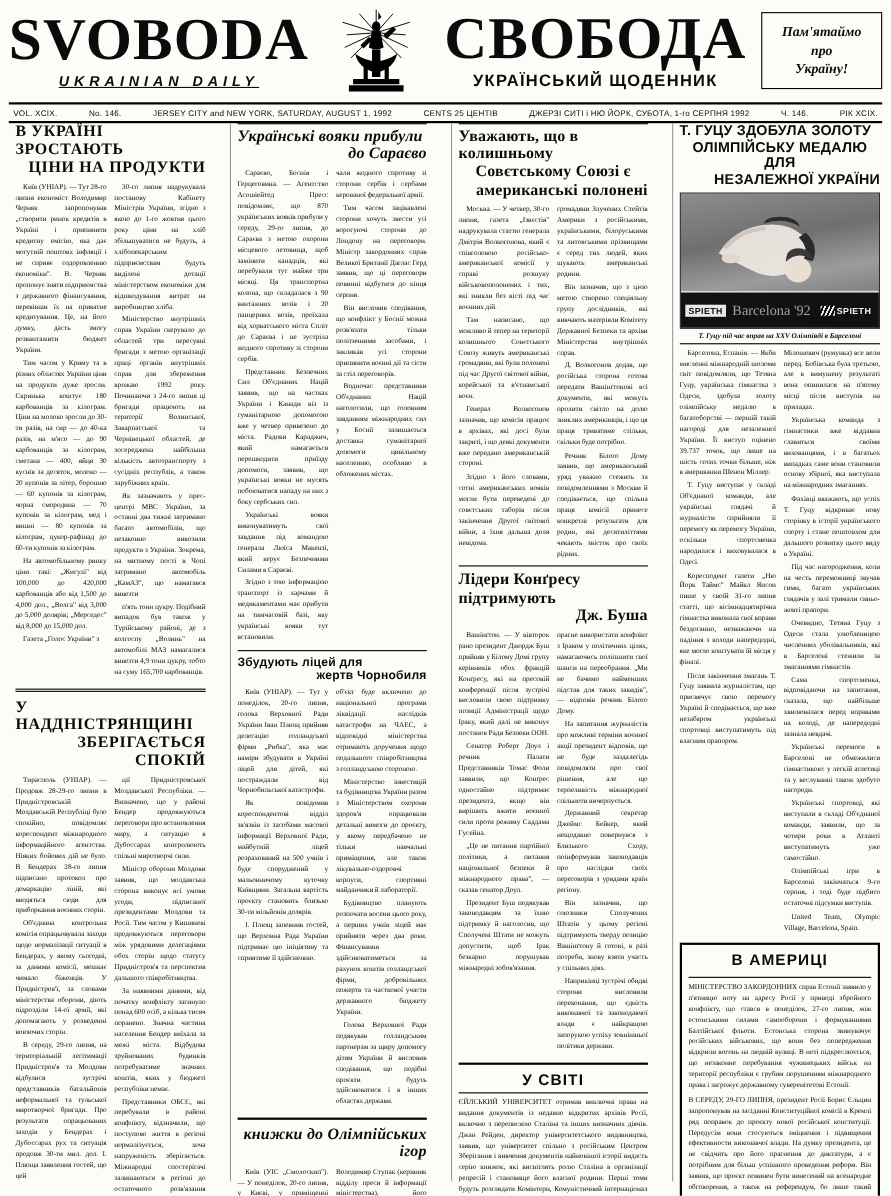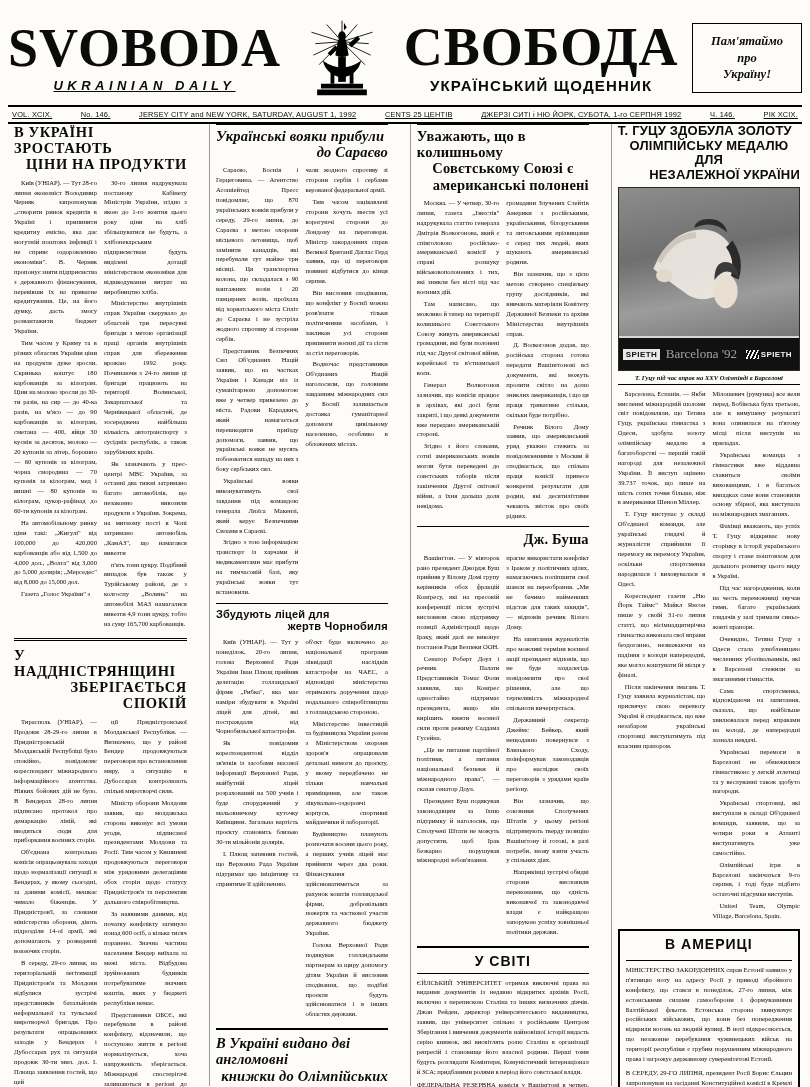--- a/index.html
+++ b/index.html
@@ -4,21 +4,21 @@
 <style>
   * { box-sizing: border-box; }
   html, body { margin:0; padding:0; }
   body {
     width: 810px; height: 1087px;
     background: #fdfcf8;
     font-family: "Liberation Serif", serif;
     color: #0b0b0b;
     overflow: hidden;
   }
-  .page { width:810px; height:1087px; padding: 14px 8px 0 8px; position:relative; }
+  .page { width:810px; height:1087px; padding: 2px 8px 0 8px; position:relative; }
 
   
   .masthead { display:flex; align-items:center; justify-content:space-between; height:88px; }
   .mast-left, .mast-right { flex:0 0 auto; text-align:center; }
   .mast-title {
     font-family:"Liberation Serif", serif;
     font-weight:bold; font-size:54px; letter-spacing:1px; line-height:0.95;
     white-space:nowrap;
   }
   .mast-sub {
@@ -39,21 +39,20 @@
     margin-left:6px;
   }
 
   
   .folio-rule-top { border-top:2.5px solid #000; margin-top:3px; }
   .folio {
     display:flex; align-items:center; justify-content:space-between;
     font-family:"Liberation Sans", sans-serif; font-size:7.4px; letter-spacing:0.2px;
     padding:3px 4px 3px 4px;
     border-bottom:2.5px solid #000;
-    text-decoration:underline;
   }
   .folio span { white-space:nowrap; }
 
   
   .grid { display:flex; gap:16px; margin-top:0; height:962px; }
   .col { width:198px; padding:0 6px; position:relative; }
   .col + .col { border-left:1px solid #999; }
   .col.c4 { width:205px; padding-right:2px; }
 
   
@@ -89,21 +88,21 @@
     font-weight:bold; font-size:14px; text-align:center; letter-spacing:1px;
     margin:3px 0 4px 0;
   }
 
   
   .photo {
     width:100%; position:relative; overflow:hidden;
     background:linear-gradient(170deg,#8d8d8d 0%,#6f6f6f 35%,#9c9c9c 60%,#5e5e5e 100%);
     border:1px solid #2b2b2b;
   }
-  .photo.gym { height:184px; }
+  .photo.gym { height:124px; }
   .photo .beam {
     position:absolute; left:0; right:0; bottom:0; height:34px;
     background:#111; border-top:2px solid #d8d8d8;
     display:flex; align-items:center; justify-content:space-between;
     padding:0 4px;
   }
   .beam-l, .beam-r {
     background:#e9e9e9; color:#111; font-family:"Liberation Sans", sans-serif;
     font-weight:bold; font-size:8px; letter-spacing:0.4px; padding:1px 3px;
   }
@@ -279,21 +278,20 @@
           <p class="noind">об'єкт буде включено до національної програми ліквідації наслідків катастрофи на ЧАЕС, а відповідні міністерства отримають доручення щодо подальшого співробітництва з голландською стороною.</p>
           <p>Міністерство інвестицій та будівництва України разом з Міністерством охорони здоров'я опрацювали детальні вимоги до проєкту, у якому передбачено не тільки навчальні приміщення, але також лікувально-оздоровчі корпуси, спортивні майданчики й лабораторії.</p>
           <p>Будівництво планують розпочати восени цього року, а перших учнів ліцей має прийняти через два роки. Фінансування здійснюватиметься за рахунок коштів голландської фірми, добровільних пожертв та часткової участи державного бюджету України.</p>
           <p>Голова Верховної Ради подякував голландським партнерам за щиру допомогу дітям України й висловив сподівання, що подібні проєкти будуть здійснюватися і в інших областях держави.</p>
         </div>
       </div>
 
       <div class="rule-thick"></div>
 
       <h1 class="hl ital">
-        <span class="l1">В Україні видано дві англомовні</span>
         <span>книжки до Олімпійських ігор</span>
       </h1>
       <div class="body2">
         <div class="txt">
           <p>Київ (УІС „Смолоскип"). — У понеділок, 20-го липня, у Києві, у приміщенні Національного Олімпійського Комітету України, відбулася презентація двох англомовних книжок, які масово розповсюджуються на Олімпійських іграх в Барселоні.</p>
 
         </div>
         <div class="txt">
           <p class="noind">Володимир Ступак (керівник відділу преси й інформації міністерства), його заступник Іван Гром'як та інші, як рівнож Марта Коломиєць.</p>
           <p>Під час презентації були присутні представники засобів масової інформації з України, Канади та Сполучених Штатів Америки, а також спортовці з України, які готуються до виїзду на змагання.</p>
@@ -320,20 +318,21 @@
           <p class="noind">громадяни Злучених Стейтів Америки з російськими, українськими, білоруськими та литовськими прізвищами є серед тих людей, яких шукають американські родини.</p>
           <p>Він зазначив, що з цією метою створено спеціяльну групу дослідників, які вивчають матеріяли Комітету Державної Безпеки та архіви Міністерства внутрішніх справ.</p>
           <p>Д. Волкогонов додав, що російська сторона готова передати Вашінґтонові всі документи, які можуть пролити світло на долю зниклих американців, і що ця праця триватиме стільки, скільки буде потрібно.</p>
           <p>Речник Білого Дому заявив, що американський уряд уважно стежить за повідомленнями з Москви й сподівається, що спільна праця комісії принесе конкретні результати для родин, які десятиліттями чекають звісток про своїх рідних.</p>
         </div>
       </div>
 
       <div class="rule-hair"></div>
 
       <h1 class="hl">
+        <span class="l1">Лідери Конґресу підтримують</span>
         <span>Дж. Буша</span>
       </h1>
       <div class="body2">
         <div class="txt">
           <p>Вашінґтон. — У вівторок рано президент Джордж Буш прийняв у Білому Домі групу керівників обох фракцій Конґресу, які на пресовій конференції після зустрічі висловили свою підтримку позиції Адміністрації щодо Іраку, який далі не виконує постанов Ради Безпеки ООН.</p>
           <p>Сенатор Роберт Доул і речник Палати Представників Томас Фоли заявили, що Конґрес одностайно підтримає президента, якщо він вирішить вжити воєнної сили проти режиму Саддама Гусейна.</p>
           <p>„Це не питання партійної політики, а питання національної безпеки й міжнародного права", — сказав сенатор Доул.</p>
           <p>Президент Буш подякував законодавцям за їхню підтримку й наголосив, що Сполучені Штати не можуть допустити, щоб Ірак безкарно порушував міжнародні зобов'язання.</p>
         </div>
         <div class="txt">

